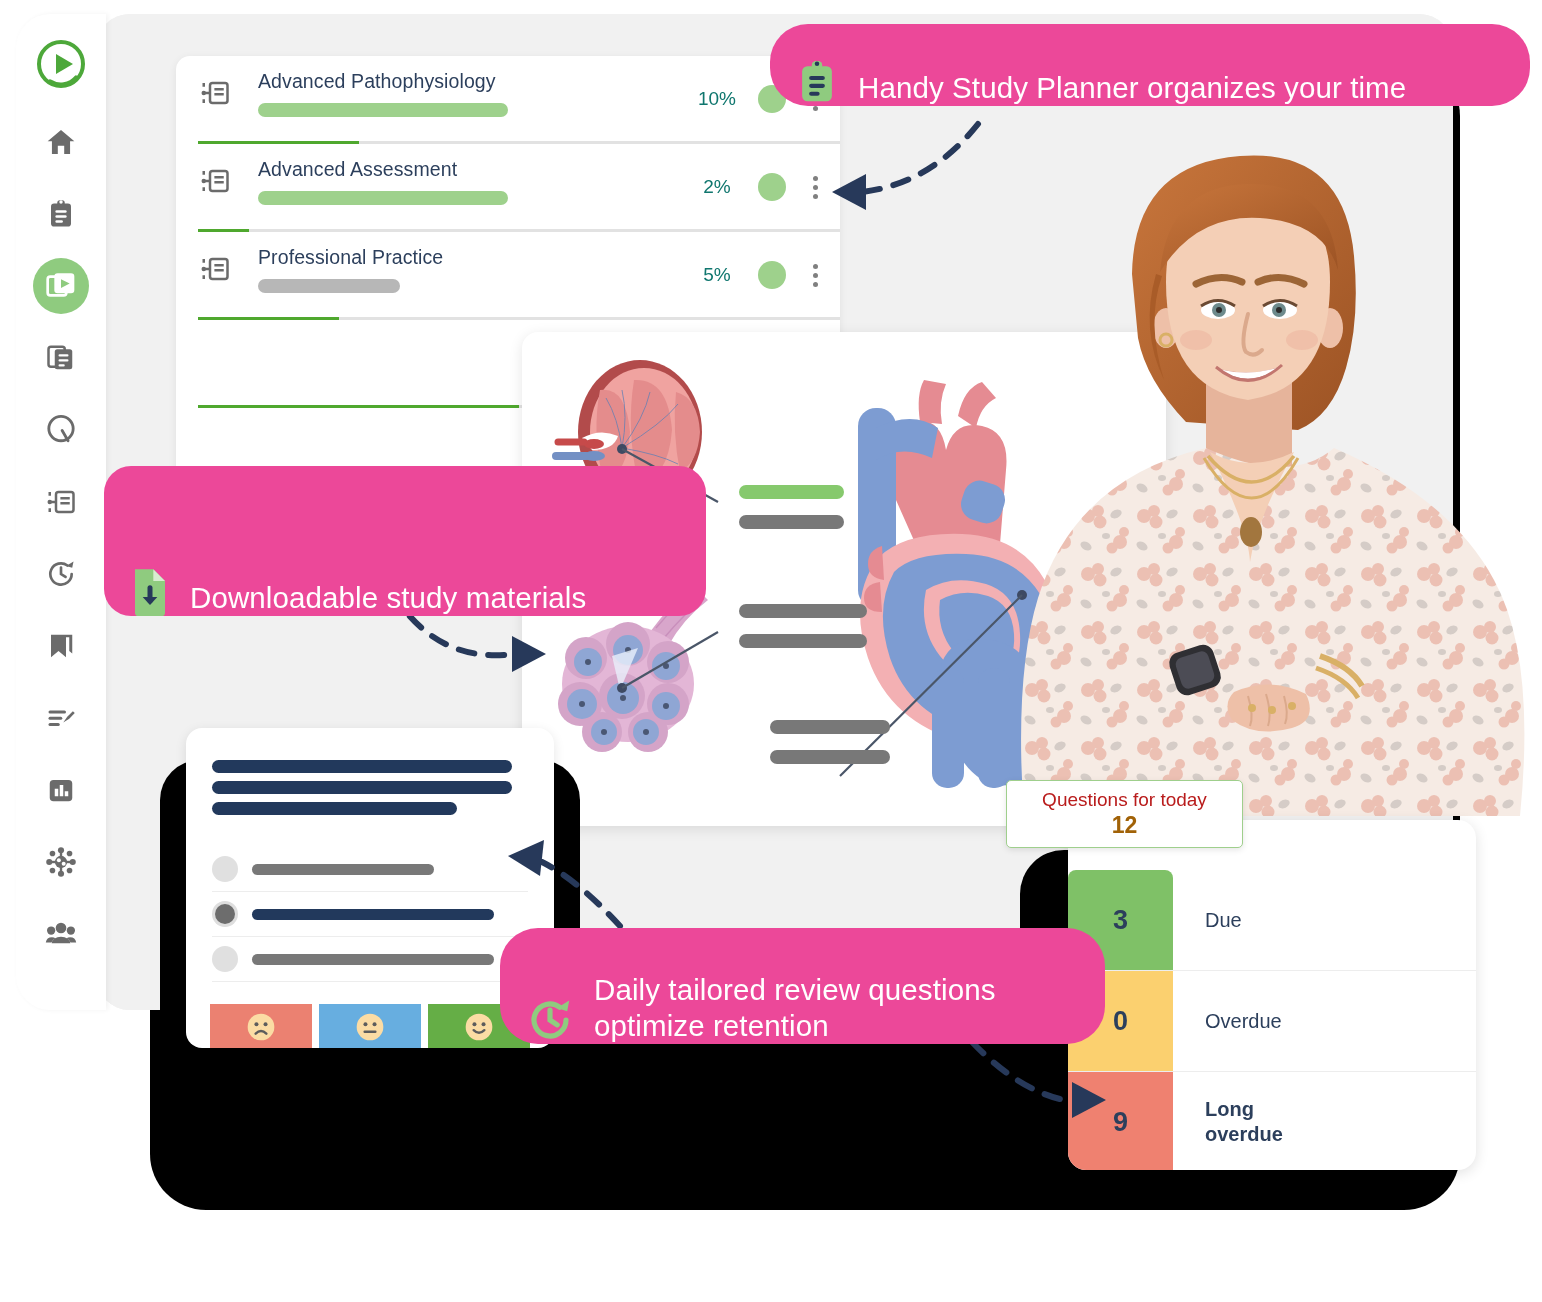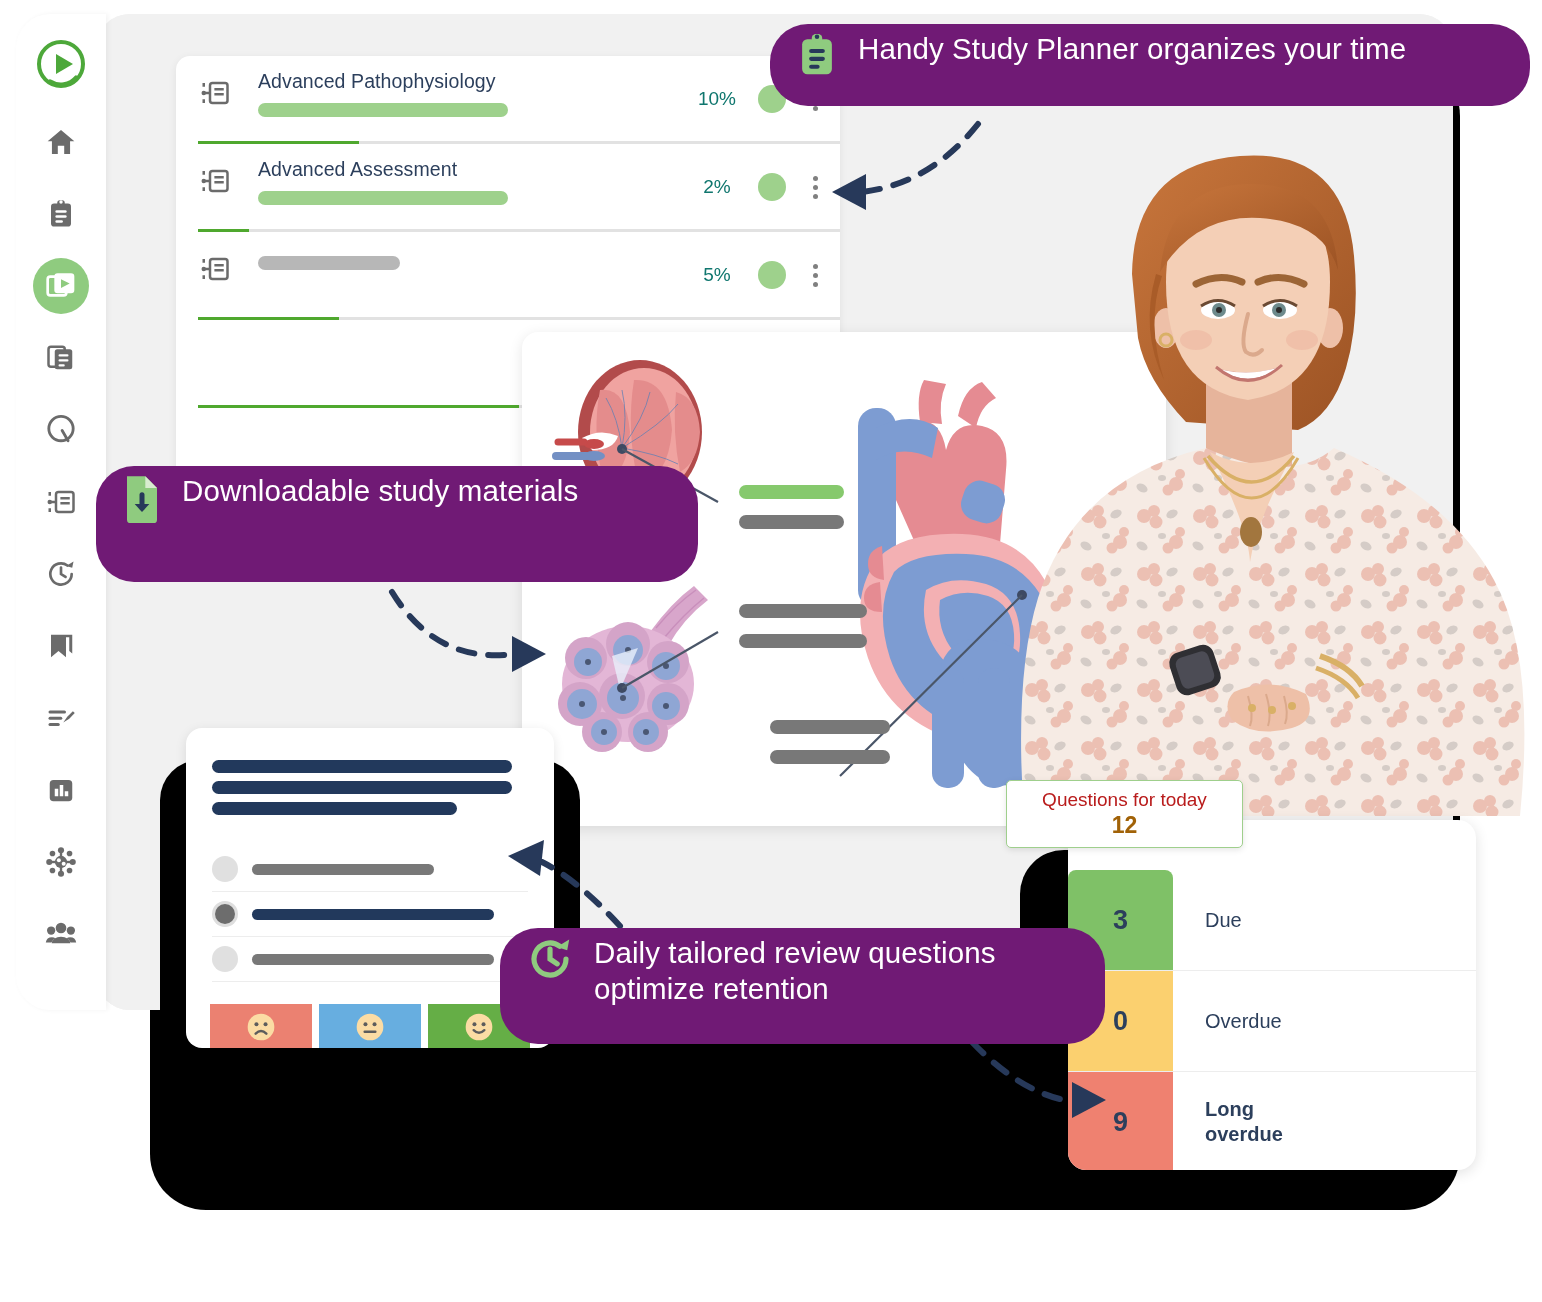--- a/index.html
+++ b/index.html
@@ -80,27 +80,27 @@
       font-size:20px;color:#2c3f5c;line-height:1.25;}
 
   .qtoday{position:absolute;left:1006px;top:780px;width:235px;height:66px;
       background:#fff;border:1px solid #9fcf8c;border-radius:5px;
       box-shadow:0 2px 6px rgba(0,0,0,.10);
       display:flex;flex-direction:column;align-items:center;justify-content:center;}
   .qtoday-title{font-size:19px;color:#b91c1c;}
   .qtoday-num{font-size:23px;font-weight:bold;color:#a16207;margin-top:1px;}
 
   
-  .tip{position:absolute;background:#701a75;border-radius:38px;
-      display:flex;align-items:flex-start;padding:7px 26px;box-sizing:border-box;}
+  .tip{position:absolute;background:#ec4899;border-radius:38px;
+      display:flex;align-items:flex-end;padding:0 26px;box-sizing:border-box;}
   .tip .tip-ico{flex:0 0 auto;margin-right:20px;display:flex;align-items:center;}
   .tip .tip-txt{color:#fff;font-size:29.5px;line-height:1.22;letter-spacing:.1px;}
 
   #tip1{left:770px;top:24px;width:760px;height:82px;}
-  #tip2{left:96px;top:466px;width:602px;height:116px;}
+  #tip2{left:104px;top:466px;width:602px;height:150px;border-radius:27px;}
   #tip3{left:500px;top:928px;width:605px;height:116px;}
 
   
   .presenter{position:absolute;left:1020px;top:96px;width:500px;height:720px;overflow:visible;}
 
   svg{overflow:visible;}
 </style>
 </head>
 <body>
 
@@ -185,20 +185,21 @@
             <rect x="8" y="4" width="14" height="16" rx="2" fill="none" stroke="#6b6b6b" stroke-width="2"></rect>
             <line x1="11.5" y1="9" x2="19" y2="9" stroke="#6b6b6b" stroke-width="2"></line>
             <line x1="11.5" y1="13" x2="19" y2="13" stroke="#6b6b6b" stroke-width="2"></line>
             <line x1="3" y1="4" x2="3" y2="7" stroke="#6b6b6b" stroke-width="2"></line>
             <line x1="3" y1="17" x2="3" y2="20" stroke="#6b6b6b" stroke-width="2"></line>
             <circle cx="3" cy="12" r="1.8" fill="#6b6b6b"></circle>
             <line x1="3" y1="12" x2="8" y2="12" stroke="#6b6b6b" stroke-width="2"></line>
           </svg>
         </div>
         <div class="course-body">
+          <div class="course-title">Professional Practice</div>
           <div class="course-pill" style="width:142px;background:#b7b7b7;"></div>
         </div>
       </div>
       <div class="course-right">
         <div class="course-pct">5%</div>
         <div class="course-dot"></div>
         <div class="kebab">
             <i></i>
             <i></i>
             <i></i>

